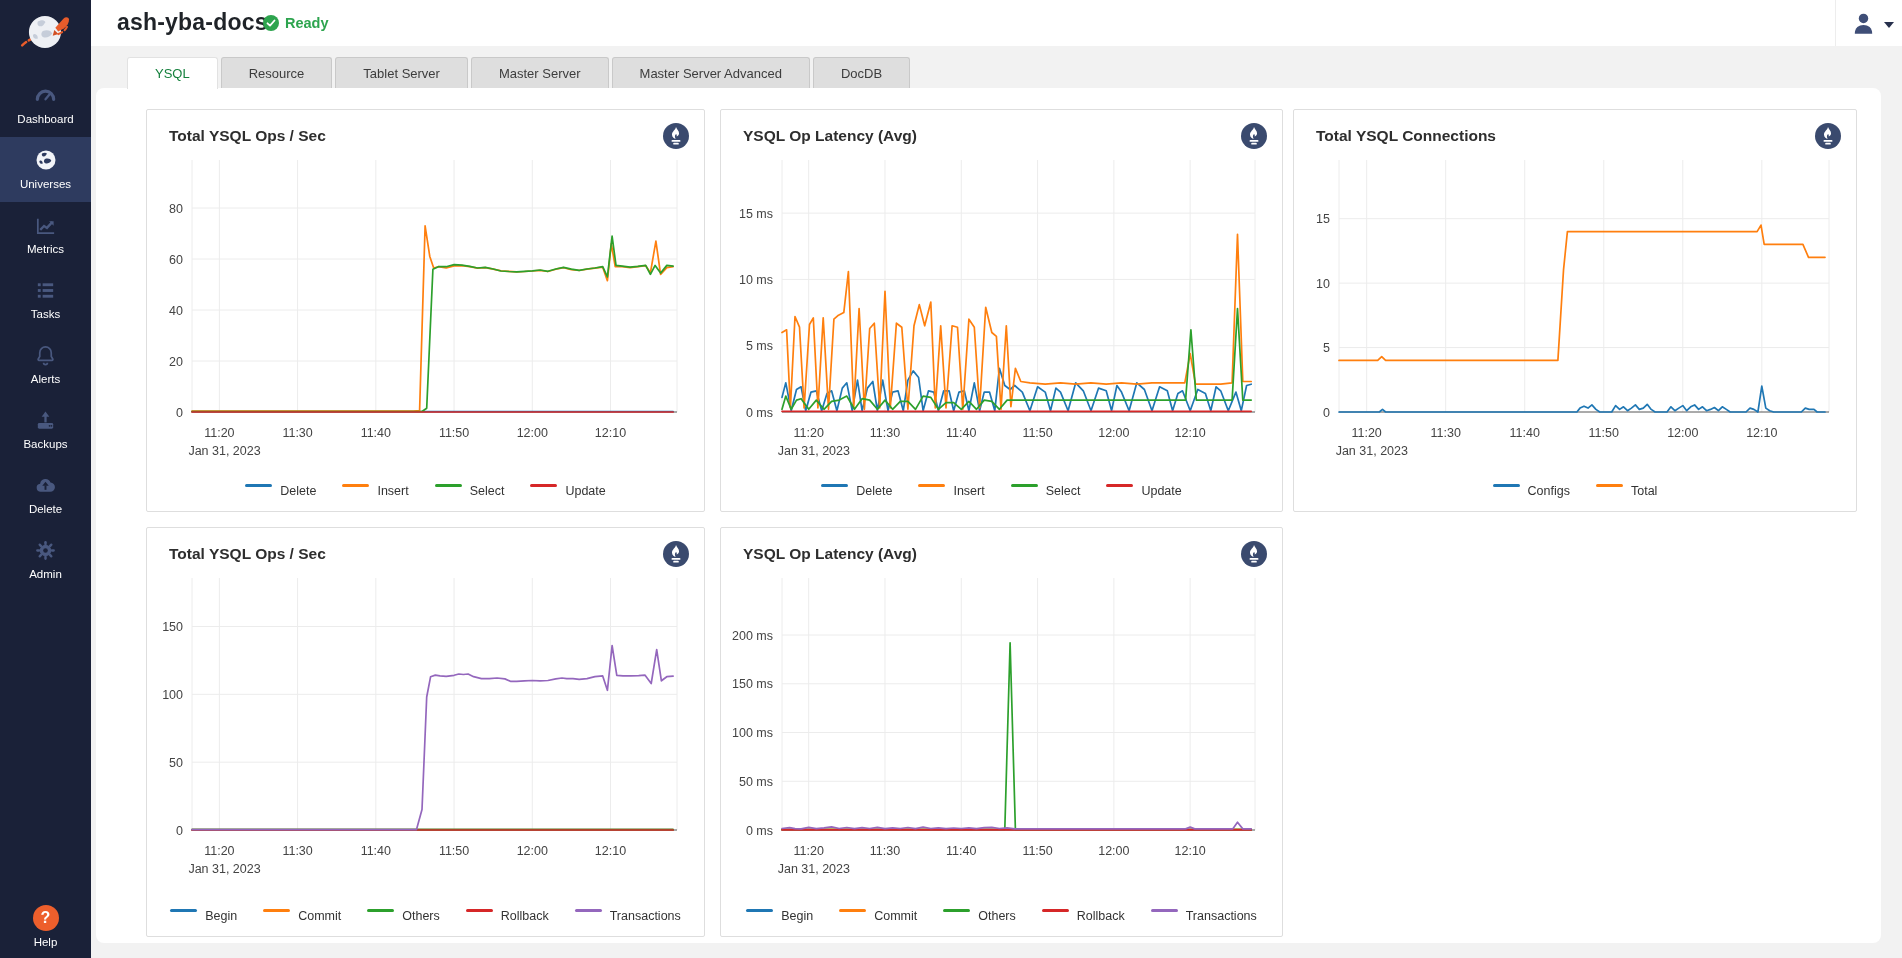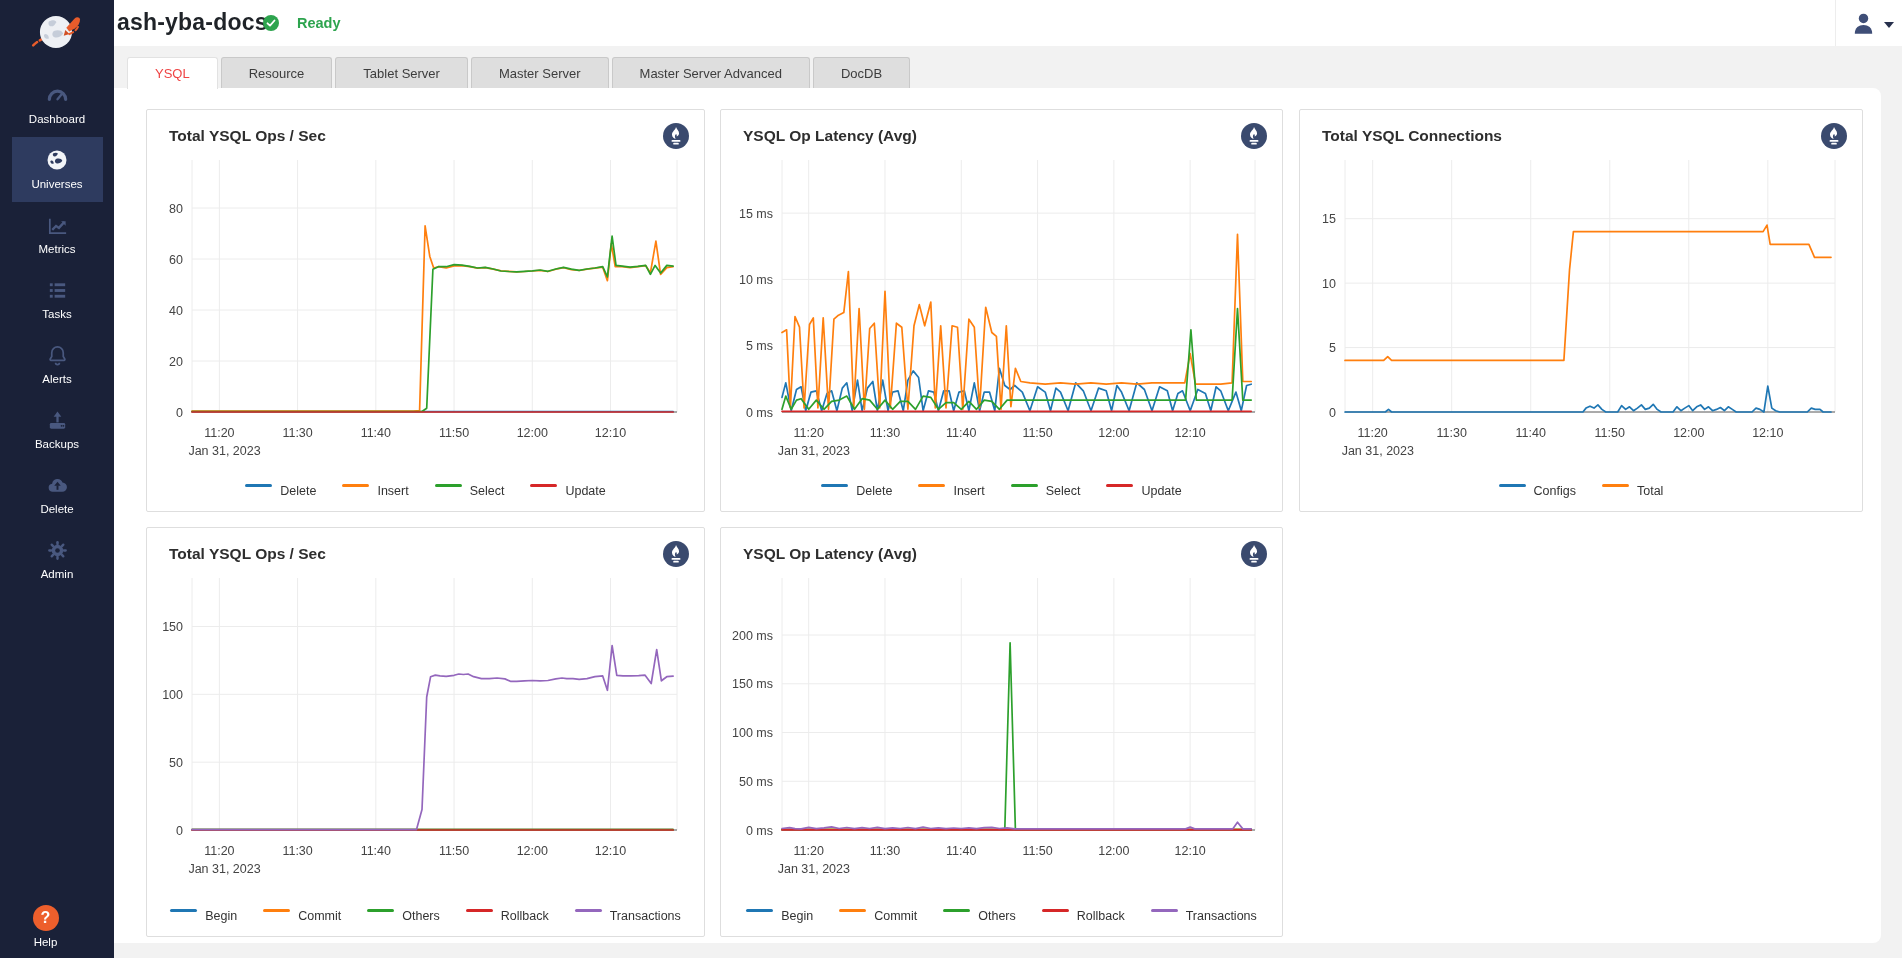--- a/index.html
+++ b/index.html
@@ -2,41 +2,41 @@
 <html><head>
 <meta charset="utf-8">
 <style>
   html,body{margin:0;padding:0;}
   body{
     width:1902px;height:958px;position:relative;overflow:hidden;
     background:#f2f2f2;font-family:"Liberation Sans",sans-serif;
     -webkit-font-smoothing:antialiased;
   }
   
-  .sidebar{position:absolute;left:0;top:0;width:114px;height:958px;background:#1a2138;z-index:30;display:flex;flex-direction:column;align-items:center;}
+  .sidebar{position:absolute;left:0;top:0;width:91px;height:958px;background:#1a2138;z-index:30;display:flex;flex-direction:column;align-items:center;}
   .logo-wrap{width:91px;height:64px;display:flex;align-items:center;justify-content:center;}
   .nav{display:flex;flex-direction:column;width:91px;margin-top:8px;}
   .nav-item{width:91px;padding:11px 0 12px 0;display:flex;flex-direction:column;align-items:center;gap:6px;cursor:pointer;}
   .nav-item.active{background:#2e3b5f;}
   .nav-icon{color:#49587f;height:24px;display:flex;align-items:center;}
   .nav-item.active .nav-icon{color:#e9edf5;}
   .nav-label{color:#ffffff;font-size:11.5px;}
   .nav-help{position:absolute;bottom:10px;left:0;width:91px;display:flex;flex-direction:column;align-items:center;gap:5px;cursor:pointer;}
   .help-circle{width:26px;height:26px;border-radius:50%;background:#ed5f2c;color:#fff;font-size:16px;font-weight:bold;display:flex;align-items:center;justify-content:center;}
   
   .header{position:absolute;left:91px;top:0;width:1811px;height:46px;background:#ffffff;z-index:20;}
   .page-title{position:absolute;left:26px;top:9px;font-size:23px;font-weight:700;color:#1f2328;letter-spacing:.2px;}
-  .ready-badge{position:absolute;left:172px;top:15px;display:flex;align-items:center;gap:18px;color:#2da44e;font-size:14.5px;font-weight:700;text-align:right;}
+  .ready-badge{position:absolute;left:172px;top:15px;display:flex;align-items:center;gap:6px;color:#2da44e;font-size:14.5px;font-weight:700;text-align:right;}
   .hdr-divider{position:absolute;right:66px;top:0;width:1px;height:46px;background:#ededed;}
   .user-box{position:absolute;right:8px;top:10px;display:flex;align-items:center;gap:7px;cursor:pointer;}
   .caret{width:0;height:0;border-left:5px solid transparent;border-right:5px solid transparent;border-top:6px solid #27304d;margin-top:3px;}
   
   .tabstrip{position:absolute;left:127px;top:57px;display:flex;gap:3px;z-index:15;}
   .tab{height:31px;padding:0 27px;display:flex;align-items:center;font-size:13px;color:#3d3d3d;background:#dedede;border:1px solid #c9c9c9;border-bottom:none;border-radius:3px 3px 0 0;cursor:pointer;box-sizing:border-box;}
-  .tab.active{background:#ffffff;border-color:#e2e2e2;height:32px;color:#ef4444;}
+  .tab.active{background:#ffffff;border-color:#e2e2e2;height:32px;color:#15803d;}
   
   .panel{position:absolute;left:96px;top:88px;width:1785px;height:855px;background:#ffffff;border-radius:8px;z-index:10;}
   .card{position:absolute;background:#fff;border:1px solid #dedede;border-radius:2px;overflow:hidden;}
   .card-title{position:absolute;left:22px;top:17px;font-size:15.5px;font-weight:700;color:#2e2e2e;}
   .prom-icon{position:absolute;top:13px;right:15px;width:26px;height:26px;cursor:pointer;}
   .chart-svg{position:absolute;left:1px;top:40px;}
   .tick{font-size:12.5px;fill:#444;font-family:"Liberation Sans",sans-serif;}
   .legend{position:absolute;left:0;bottom:13px;width:100%;display:flex;justify-content:center;align-items:center;gap:26px;font-size:12.5px;color:#333;}
   .lg-item{display:flex;gap:8px;cursor:pointer;}
   .lg-swatch{display:inline-block;width:27px;height:3px;border-radius:2px;}
@@ -303,21 +303,21 @@
           <span class="lg-swatch" style="background: rgb(44, 160, 44);"></span>
           <span>Select</span>
         </span>
         <span class="lg-item">
           <span class="lg-swatch" style="background: rgb(214, 39, 40);"></span>
           <span>Update</span>
         </span>
       </div>
   </section>
 
-  <section class="card" style="left:1197px;top:21px;width:562px;height:401px;margin-left:6px;">
+  <section class="card" style="left:1197px;top:21px;width:562px;height:401px;">
     <div class="card-title">Total YSQL Connections</div>
     <span class="prom-icon">
       <svg width="26" height="26" viewBox="0 0 24 24">
           <circle cx="12" cy="12" r="12" fill="#3a4a6e"></circle>
           <path d="M12 3.6c.9 2.3 2.8 3.5 2.8 5.8 0 1.5-.9 2.7-2.2 3 .3-.8.1-1.7-.5-2.3-.6.5-1.1 1.4-1.1 2.3 0 .9.4 1.7 1 2.1-2.1-.2-3.7-1.8-3.7-4C8.3 7.8 11.3 6.6 12 3.6z" fill="#fff"></path>
           <rect x="7.9" y="15.6" width="8.2" height="1.7" rx=".8" fill="#fff"></rect>
           <rect x="9.4" y="18.3" width="5.2" height="1.6" rx=".8" fill="#fff"></rect>
         </svg>
     </span>
     <svg class="chart-svg" width="560" height="340">

